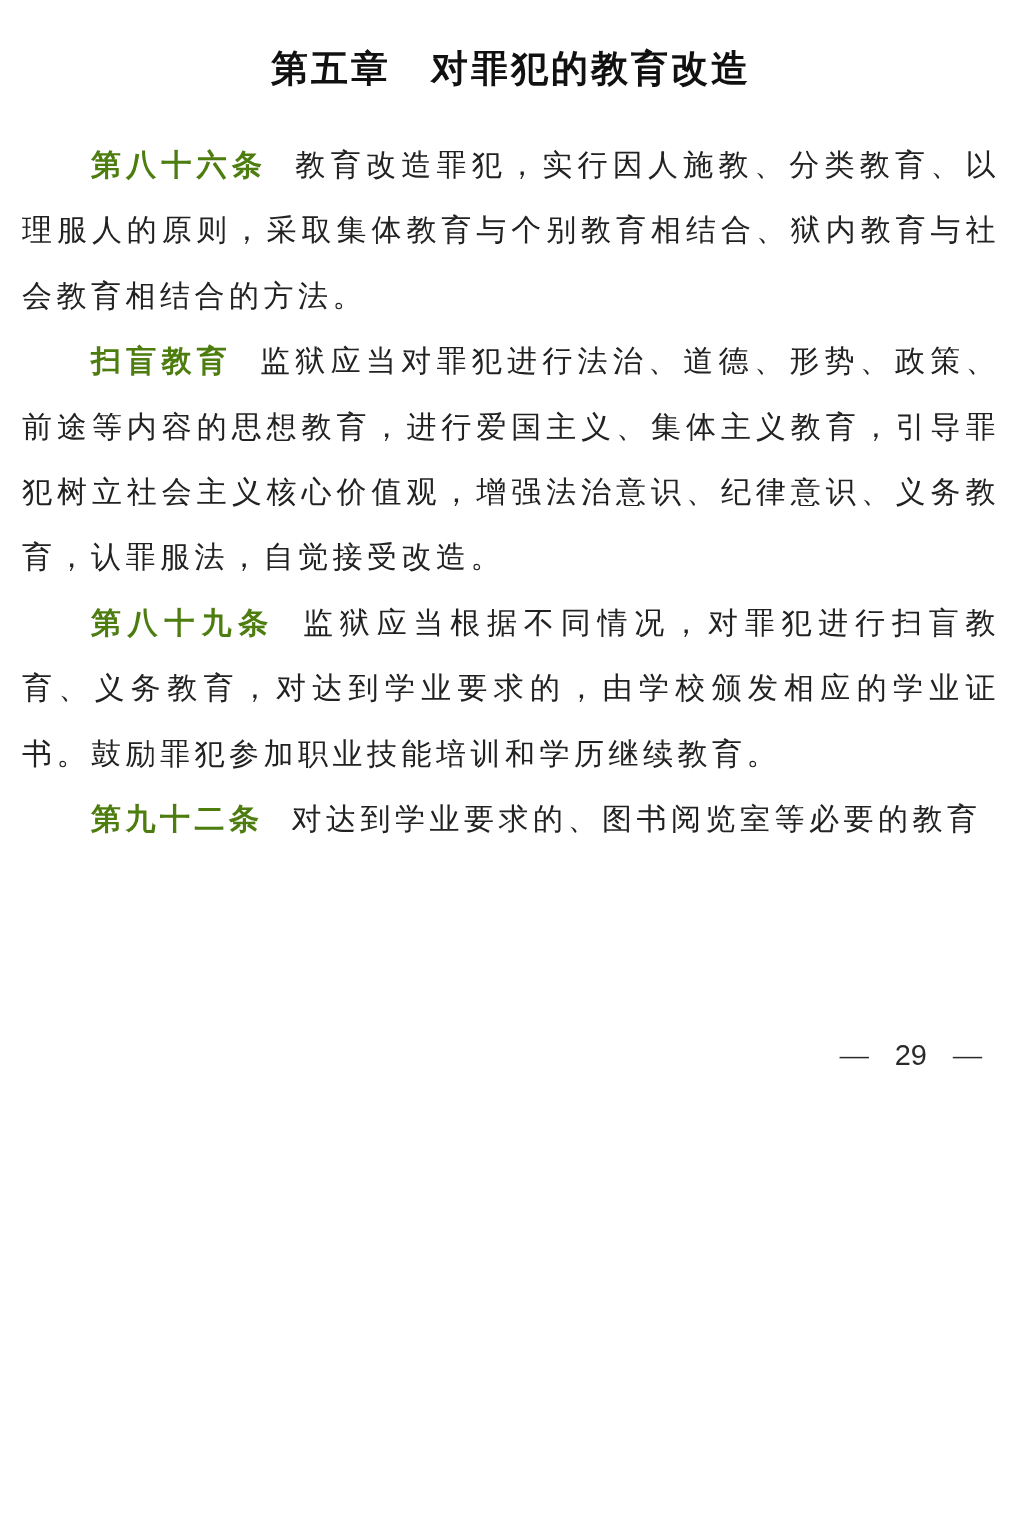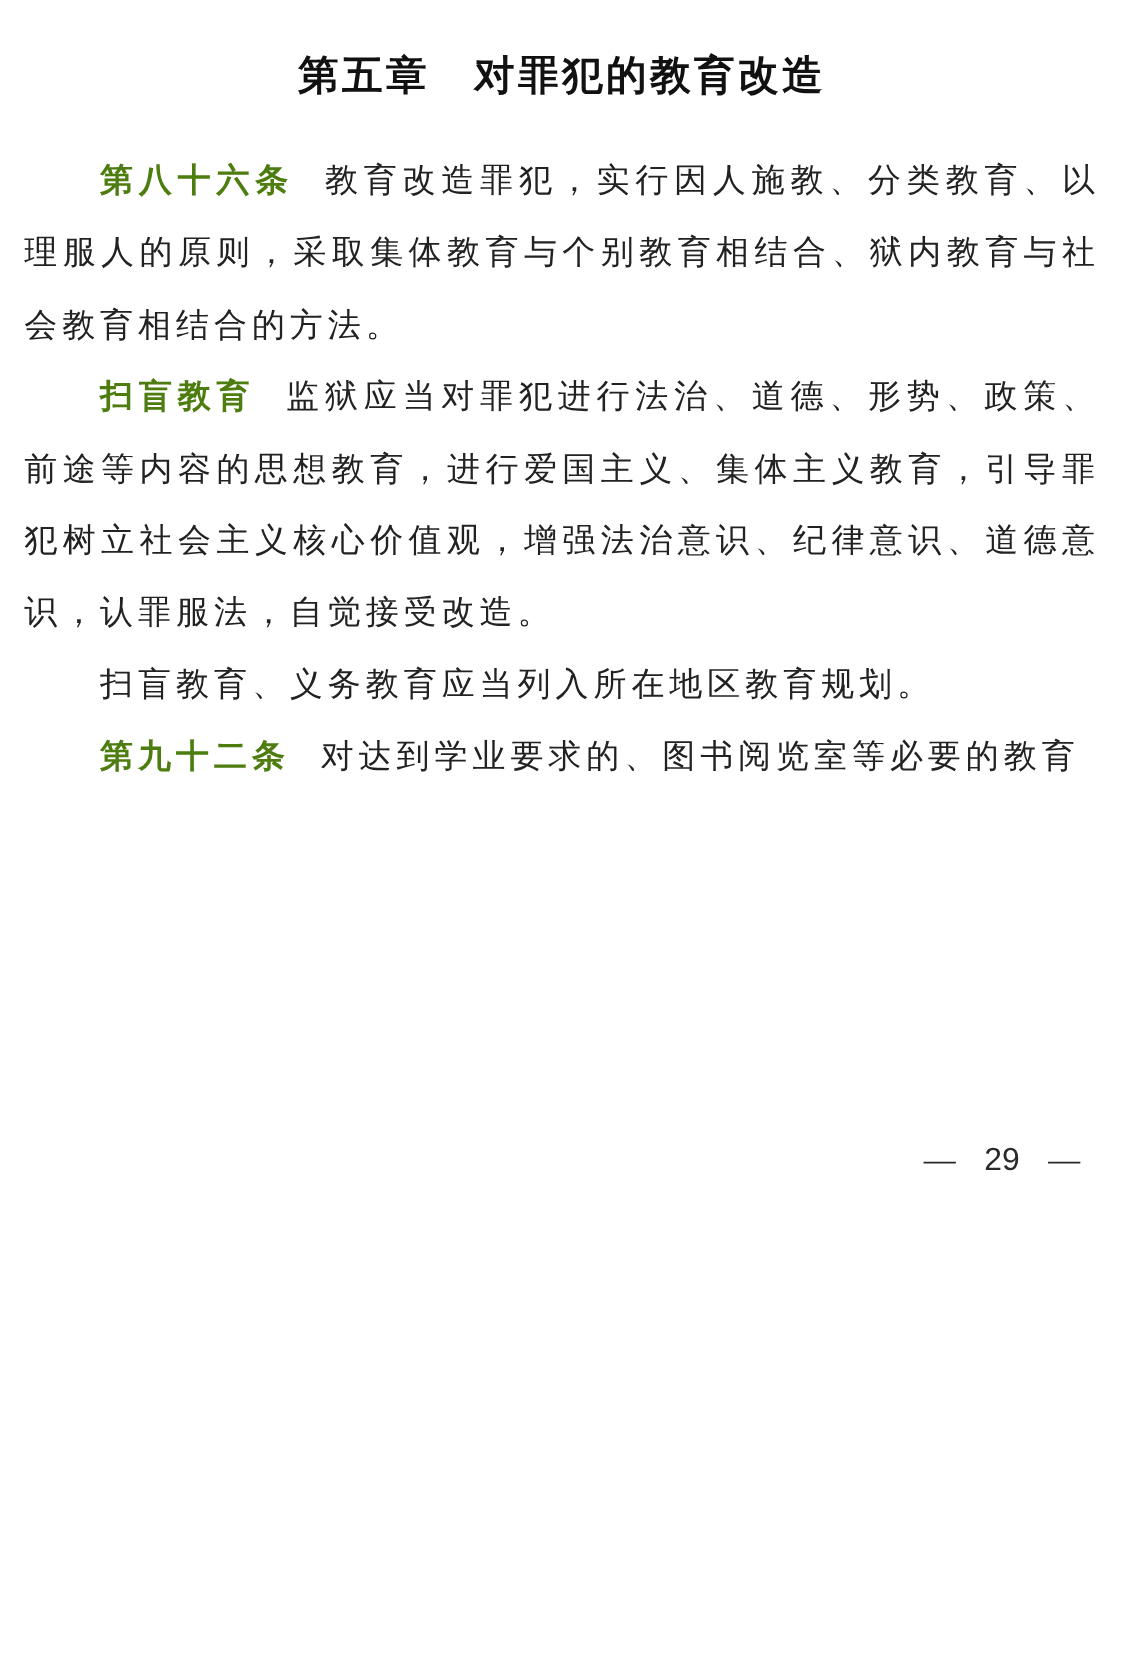--- a/index.html
+++ b/index.html
@@ -67,25 +67,25 @@
 <body>
 
 <div class="page">
 
   <h1 class="chapter-title">第五章　对罪犯的教育改造</h1>
 
   <div class="body-text">
 
     <p class="para"><span class="art-num">第八十六条</span><span>教育改造罪犯，实行因人施教、分类教育、以理服人的原则，采取集体教育与个别教育相结合、狱内教育与社会教育相结合的方法。</span></p>
 
-    <p class="para"><span class="art-num">扫盲教育</span><span>监狱应当对罪犯进行法治、道德、形势、政策、前途等内容的思想教育，进行爱国主义、集体主义教育，引导罪犯树立社会主义核心价值观，增强法治意识、纪律意识、道德意识，认罪服法，自觉接受改造。</span></p>
+    <p class="para"><span class="art-num">扫盲教育</span><span>监狱应当对罪犯进行法治、道德、形势、政策、前途等内容的思想教育，进行爱国主义、集体主义教育，引导罪犯树立社会主义核心价值观，增强法治意识、纪律意识、义务教育，认罪服法，自觉接受改造。</span></p>
 
 
+    <p class="para"><span class="art-num">第八十九条</span><span>监狱应当根据不同情况，对罪犯进行扫盲教育、义务教育，对达到学业要求的，由学校颁发相应的学业证书。鼓励罪犯参加职业技能培训和学历继续教育。</span></p>
 
-    <p class="para"><span class="art-num"></span><span>扫盲教育、义务教育应当列入所在地区教育规划。</span></p>
 
 
 
 
     <p class="para"><span class="art-num">第九十二条</span><span>对达到学业要求的、图书阅览室等必要的教育</span></p>
 
   </div>
 
   <div class="page-footer">
     <span class="footer-dash">—</span>

